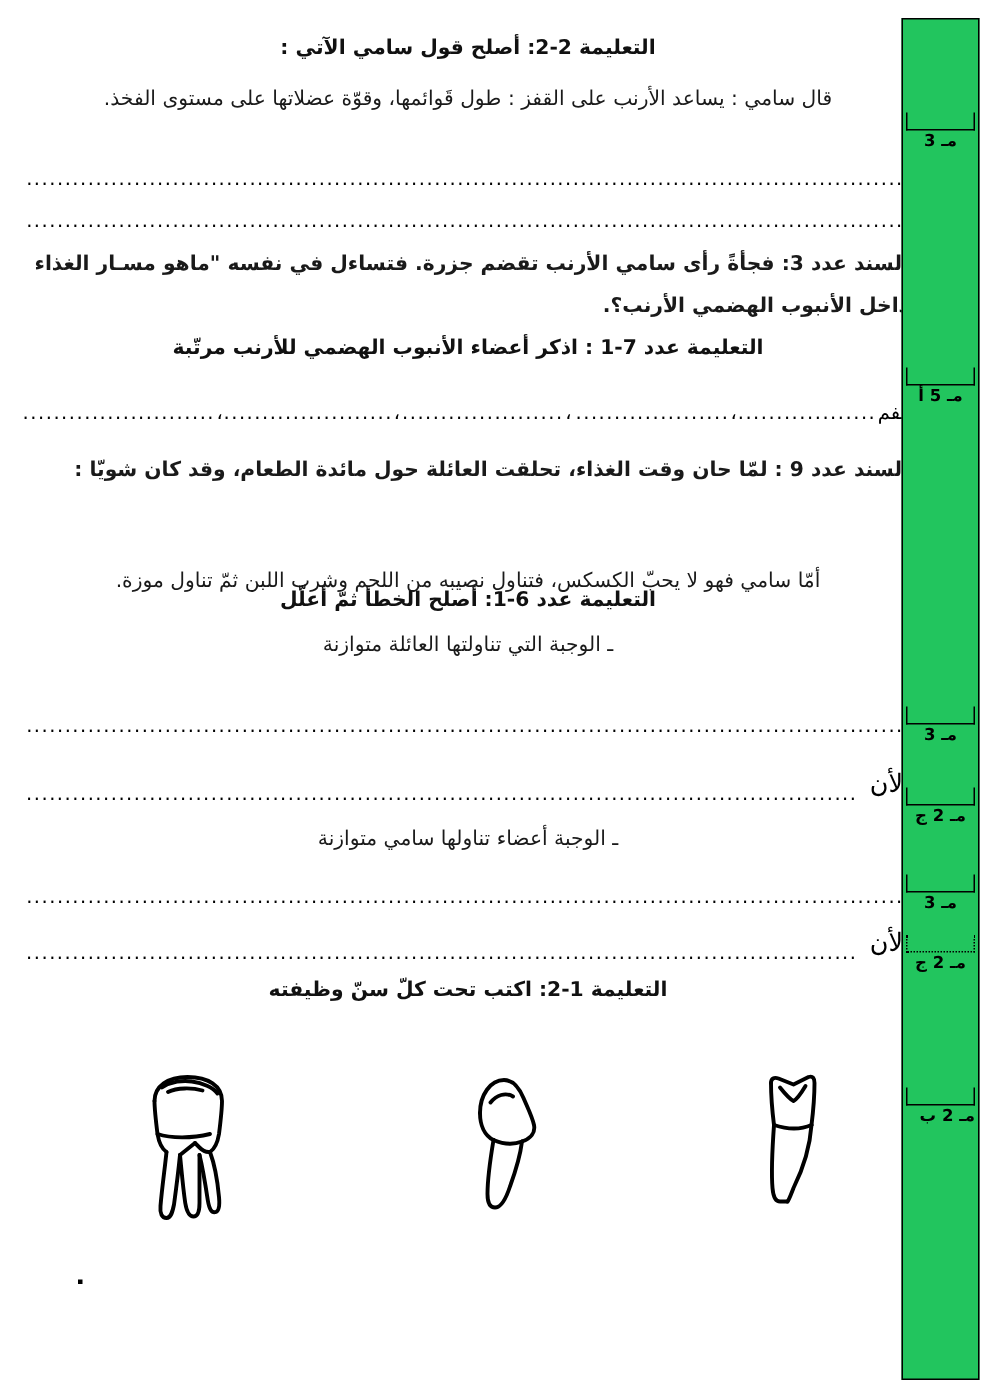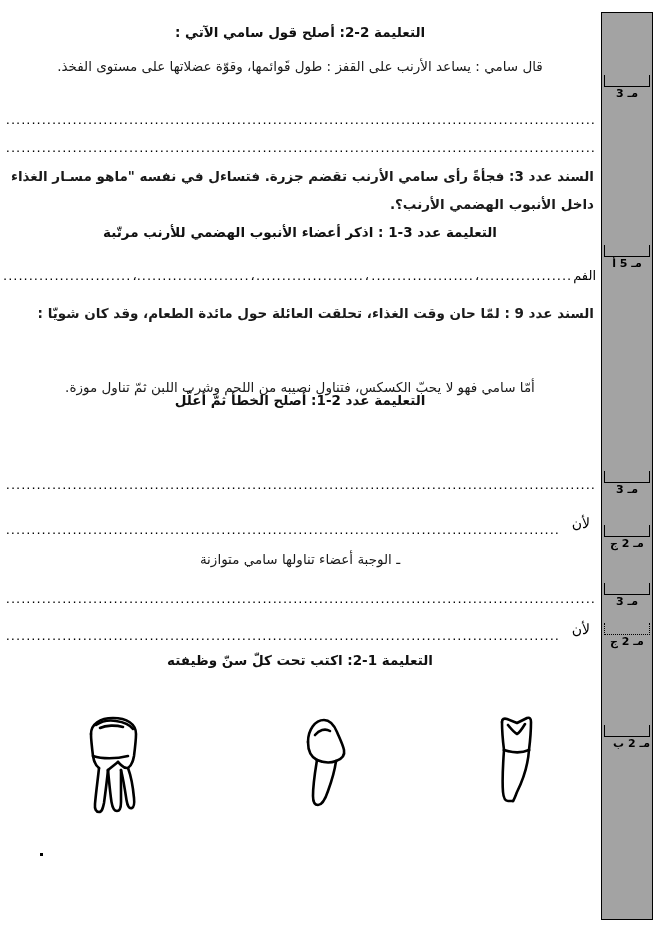--- a/index.html
+++ b/index.html
@@ -13,21 +13,21 @@
     position:absolute;inset:0;width:656px;height:928px;
     background:#fff;
   }
 
   
   #margin-col{
     position:absolute;top:12px;right:3px;
     width:52px;height:908px;
     border:1.6px solid #000;
     box-sizing:border-box;
-    background:#a3a3a3;
+    background:#22c55e;
   }
   .mark{
     position:absolute;right:2px;width:46px;
     box-sizing:border-box;
     text-align:center;
   }
   .mark .bracket{
     height:12px;
     border-left:1.7px solid #000;
     border-right:1.7px solid #000;
@@ -40,21 +40,21 @@
     letter-spacing:0px;
     white-space:nowrap;
     direction:rtl;
   }
   .mark.dashed .bracket{
     border-left-style:dotted;border-right-style:dotted;border-bottom-style:dotted;
   }
 
   
   #content{
-    position:absolute;top:0;right:56px;left:0;
+    position:absolute;top:0;right:44px;left:0;
     width:600px;height:816px;
     direction:rtl;
     border-radius:11px;
   }
   .line{
     position:absolute;
     right:6px;left:6px;
     font-size:13.5px;
     line-height:17px;
     white-space:nowrap;
@@ -74,25 +74,24 @@
     font-size:13px;
     line-height:14px;
     letter-spacing:1.0px;
     color:#000;
     white-space:nowrap;
     direction:rtl;
   }
   .dots-full{left:4px;}
   .leadlabel{
     position:absolute;
-    font-size:14px;
+    font-size:17px;
     font-weight:400;
     line-height:15px;
     white-space:nowrap;
-    font-family:Liberation Serif, serif;
   }
 
   
   .seg-row{
     position:absolute;right:4px;left:4px;height:16px;
     display:flex;flex-direction:row;align-items:flex-end;
     gap:0px;
     direction:rtl;
     font-size:13px;line-height:15px;
   }
@@ -123,42 +122,43 @@
     <div class="line normal center" style="top:58px;">قال سامي : يساعد الأرنب على القفز : طول قَوائمها، وقوّة عضلاتها على مستوى الفخذ.</div>
 
     <div class="dots dots-full" style="top:113px;">....................................................................................................................................................</div>
 
     <div class="dots dots-full" style="top:141px;">....................................................................................................................................................</div>
 
     <div class="line normal right" style="top:168px;">السند عدد 3: فجأةً رأى سامي الأرنب تقضم جزرة. فتساءل في نفسه "ماهو مسـار الغذاء</div>
 
     <div class="line normal right" style="top:196px;">داخل الأنبوب الهضمي الأرنب؟.</div>
 
-    <div class="line center" style="top:224px;">التعليمة عدد 3-1 : اذكر أعضاء الأنبوب الهضمي للأرنب مرتّبة</div>
+    <div class="line center" style="top:224px;">التعليمة عدد 7-1 : اذكر أعضاء الأنبوب الهضمي للأرنب مرتّبة</div>
 
     <div class="seg-row" style="top:267px;">
       <span class="seg-label">الفم</span>
       <span class="seg" style="flex:0 0 92px;">.......................</span>
       <span class="comma">،</span>
       <span class="seg" style="flex:0 0 104px;">..........................</span>
       <span class="comma">،</span>
       <span class="seg" style="flex:0 0 108px;">...........................</span>
       <span class="comma">،</span>
       <span class="seg" style="flex:0 0 112px;">............................</span>
       <span class="comma">،</span>
       <span class="seg" style="flex:1 1 auto;">................................</span>
     </div>
 
     <div class="line normal right" style="top:305px;">السند عدد 9 : لمّا حان وقت الغذاء، تحلقت العائلة حول مائدة الطعام، وقد كان شويّا :</div>
 
 
     <div class="line normal center" style="top:363px;margin-top:16px;">أمّا سامي فهو لا يحبّ الكسكس، فتناول نصيبه من اللحم وشرب اللبن ثمّ تناول موزة.</div>
 
-    <div class="line center" style="top:392px;">التعليمة عدد 2-1: أصلح الخطأ ثمّ أعلّل</div>
-
+    <div class="line center" style="top:392px;">التعليمة عدد 6-1: أصلح الخطأ ثمّ أعلّل</div>
+
+    <div class="line normal center" style="top:422px;">ـ الوجبة التي تناولتها العائلة متوازنة</div>
 
     <div class="dots dots-full" style="top:478px;">....................................................................................................................................................</div>
 
     <div class="leadlabel" style="top:516px;right:10px;">لأن</div>
     <div class="dots" style="top:523px;left:4px;right:40px;">...........................................................................................................................................</div>
 
     <div class="line normal center" style="top:551px;">ـ الوجبة أعضاء تناولها سامي متوازنة</div>
 
     <div class="dots dots-full" style="top:592px;">....................................................................................................................................................</div>
 

